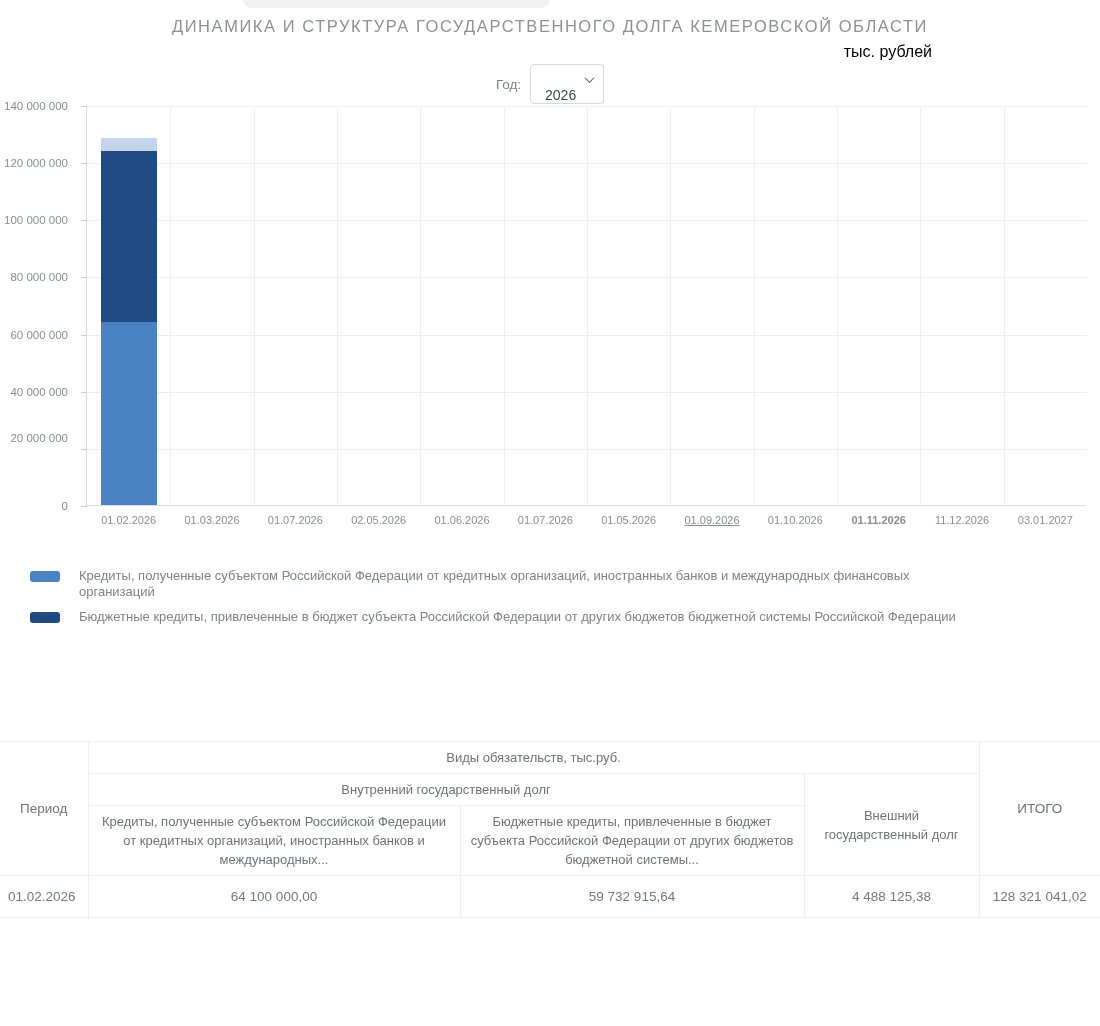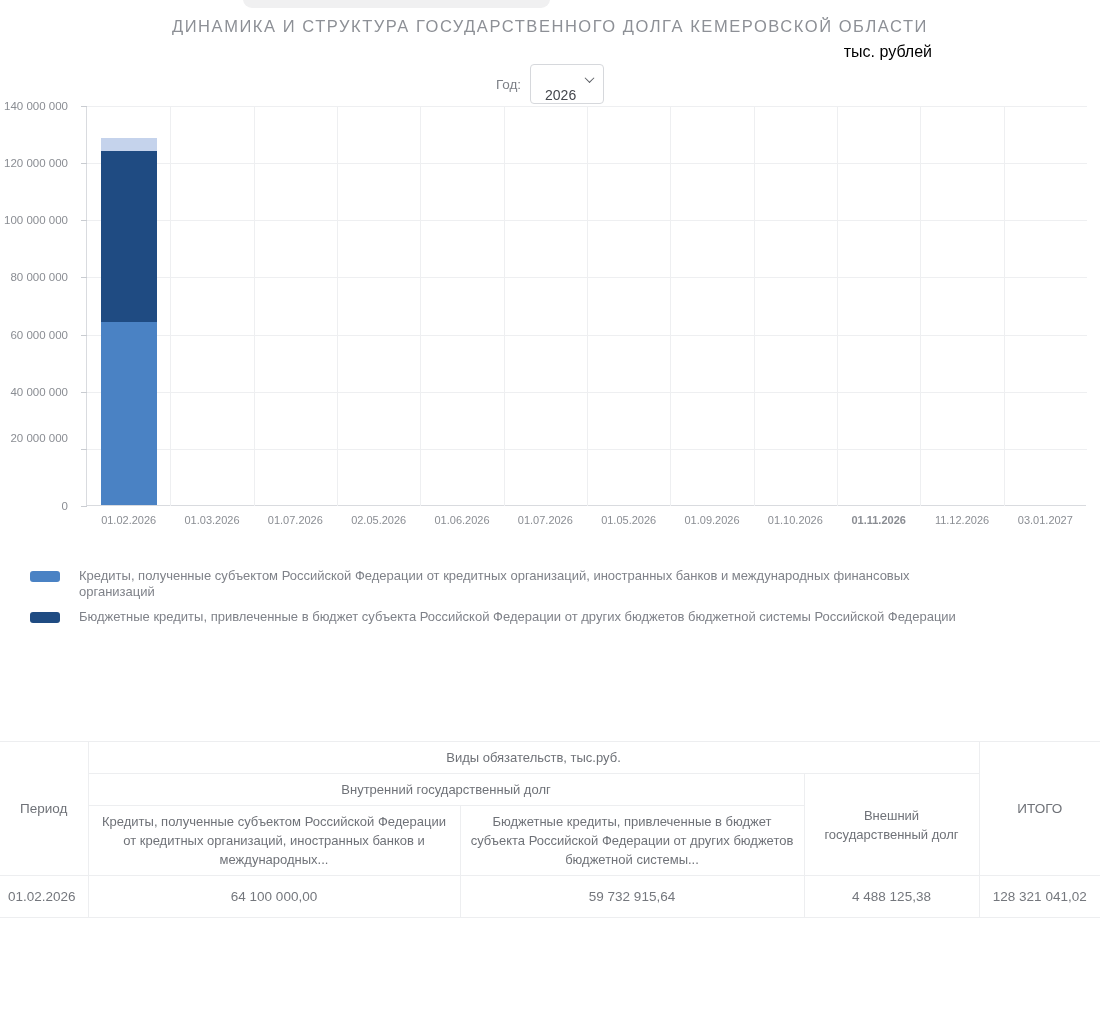--- a/index.html
+++ b/index.html
@@ -170,21 +170,21 @@
         <div class="xtick" style="left: 208.333px;">01.07.2026</div>
         <div class="grid-v" style="left: 250px;"></div>
         <div class="xtick" style="left: 291.667px;">02.05.2026</div>
         <div class="grid-v" style="left: 333.333px;"></div>
         <div class="xtick" style="left: 375px;">01.06.2026</div>
         <div class="grid-v" style="left: 416.667px;"></div>
         <div class="xtick" style="left: 458.333px;">01.07.2026</div>
         <div class="grid-v" style="left: 500px;"></div>
         <div class="xtick" style="left: 541.667px;">01.05.2026</div>
         <div class="grid-v" style="left: 583.333px;"></div>
-        <div class="xtick" style="left: 625px;">01.09.2026</div>
+        <div class="xtick" style="left: 625px; text-decoration: underline;">01.09.2026</div>
         <div class="grid-v" style="left: 666.667px;"></div>
         <div class="xtick" style="left: 708.333px;">01.10.2026</div>
         <div class="grid-v" style="left: 750px;"></div>
         <div class="xtick" style="left: 791.667px; font-weight: bold;">01.11.2026</div>
         <div class="grid-v" style="left: 833.333px;"></div>
         <div class="xtick" style="left: 875px;">11.12.2026</div>
         <div class="grid-v" style="left: 916.667px;"></div>
         <div class="xtick" style="left: 958.333px;">03.01.2027</div>
       </div>
   </div>

